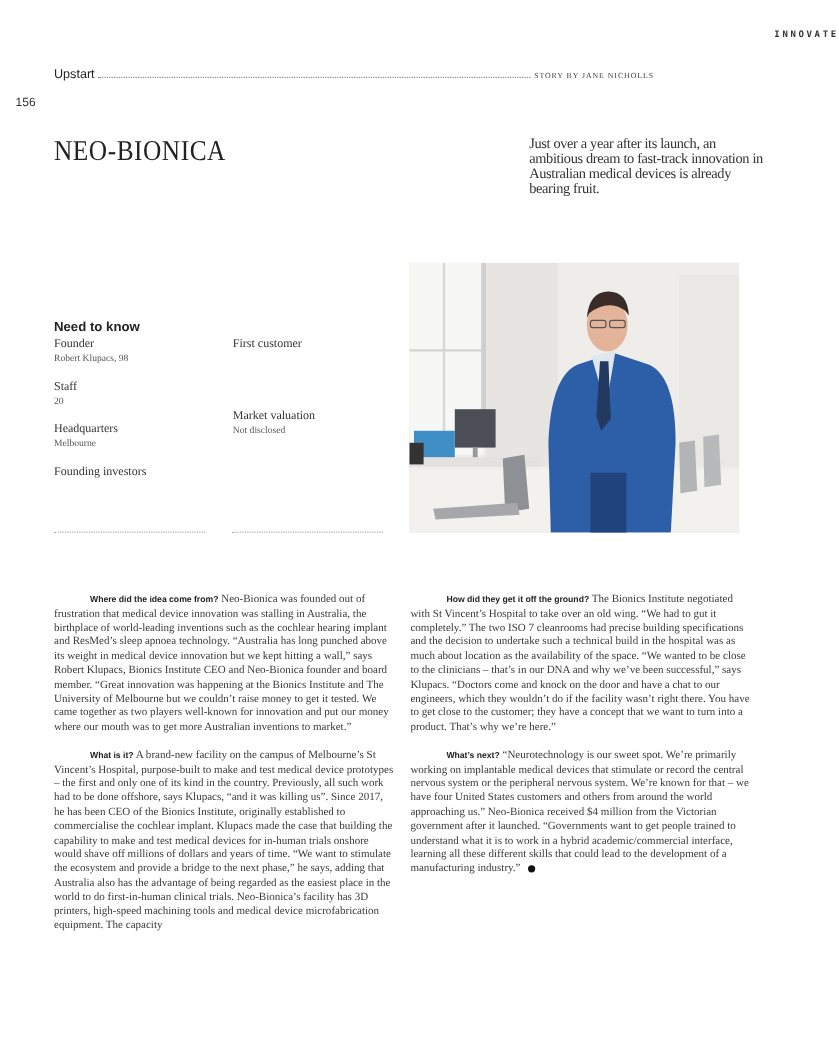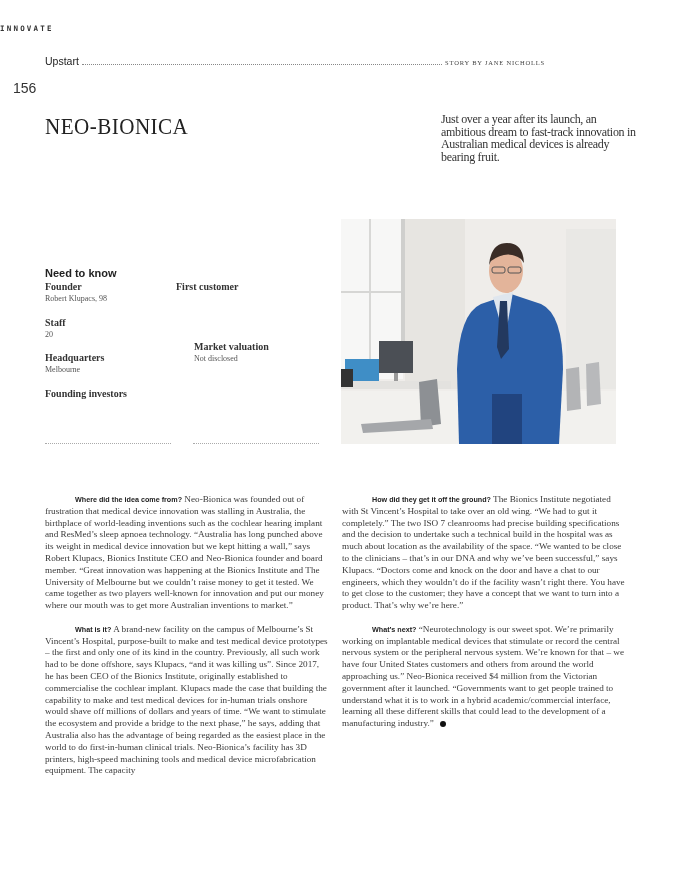--- a/index.html
+++ b/index.html
@@ -1,28 +1,28 @@
 <!DOCTYPE html>
 <html><head>
 <meta charset="utf-8">
 <style>
   html, body { margin: 0; padding: 0; background: #ffffff; }
   body { width: 699px; height: 878px; position: relative; overflow: hidden; color: #2b2b2b; }
   .abs { position: absolute; }
-  .section-label { left: 0; width: 699px; top: 24px; text-align: left; font-family: "DejaVu Sans Mono", monospace; font-weight: bold; font-size: 7.5px; letter-spacing: 2.2px; color: #333; }
+  .section-label { left: 0; width: 699px; top: 24px; text-align: right; font-family: "DejaVu Sans Mono", monospace; font-weight: bold; font-size: 7.5px; letter-spacing: 2.2px; color: #333; }
   .upstart-row { left: 45px; top: 55px; width: 500px; height: 14px; display: flex; align-items: baseline; }
   .upstart { font-family: "Liberation Sans", sans-serif; font-size: 10.5px; color: #222; }
   .leader { flex: 1; border-bottom: 1px dotted #888; margin: 0 3px 0 3px; height: 9px; }
   .byline { font-family: "Liberation Serif", serif; font-size: 6.5px; letter-spacing: 0.8px; color: #444; }
-  .page-num { left: 13px; top: 80px; font-family: "Liberation Sans", sans-serif; font-size: 14px; color: #333; }
+  .page-num { left: 13px; top: 80px; font-family: "Liberation Sans", sans-serif; font-size: 10px; color: #333; }
   .title { left: 45px; top: 113px; font-family: "Liberation Serif", serif; font-size: 24px; letter-spacing: 0.5px; color: #222; font-weight: normal; transform: scaleX(0.88); transform-origin: left; }
   .standfirst { left: 441px; top: 113px; width: 200px; font-family: "Liberation Serif", serif; font-size: 12px; line-height: 12.5px; color: #333; letter-spacing: -0.3px; }
   .ntk-title { left: 45px; top: 267px; font-family: "Liberation Sans", sans-serif; font-weight: bold; font-size: 11px; color: #222; }
   .fact { position: absolute; }
-  .fact-label { font-family: "Liberation Serif", serif; font-size: 10px; color: #333; line-height: 11px; font-weight: bold; }
+  .fact-label { font-family: "Liberation Serif", serif; font-size: 10px; color: #333; line-height: 11px; }
   .fact-value { font-family: "Liberation Serif", serif; font-size: 8px; color: #555; line-height: 12px; margin-top: 1px; }
   .dotline { position: absolute; height: 0; border-top: 1px dotted #aaa; top: 443px; }
   .photo { left: 341px; top: 219px; width: 275px; height: 225px; overflow: hidden; background: #eceae6; }
   .body-col { width: 283px; font-family: "Liberation Serif", serif; font-size: 9.2px; line-height: 11.8px; color: #3a3a3a; }
   .body-col p { margin: 0 0 11.8px 0; }
   .lead { font-family: "Liberation Sans", sans-serif; font-weight: bold; font-size: 7.2px; color: #222; margin-left: 30px; }
   .end-dot { display: inline-block; width: 6px; height: 6px; border-radius: 50%; background: #111; margin-left: 6px; vertical-align: middle; }
 </style>
 </head>
 <body>
@@ -52,21 +52,21 @@
   <div class="fact-value">20</div>
 </div>
 <div class="fact" style="left:45px; top:352px;">
   <div class="fact-label">Headquarters</div>
   <div class="fact-value">Melbourne</div>
 </div>
 <div class="fact" style="left:45px; top:388px; width:125px;">
   <div class="fact-label">Founding investors</div>
 </div>
 
-<div class="fact" style="left:176px; top:281px; width:125px;">
+<div class="fact" style="left:194px; top:281px; width:125px;">
   <div class="fact-label">First customer</div>
 </div>
 <div class="fact" style="left:194px; top:341px;">
   <div class="fact-label">Market valuation</div>
   <div class="fact-value">Not disclosed</div>
 </div>
 
 <div class="dotline" style="left:45px; width:126px;"></div>
 <div class="dotline" style="left:193px; width:126px;"></div>
 

